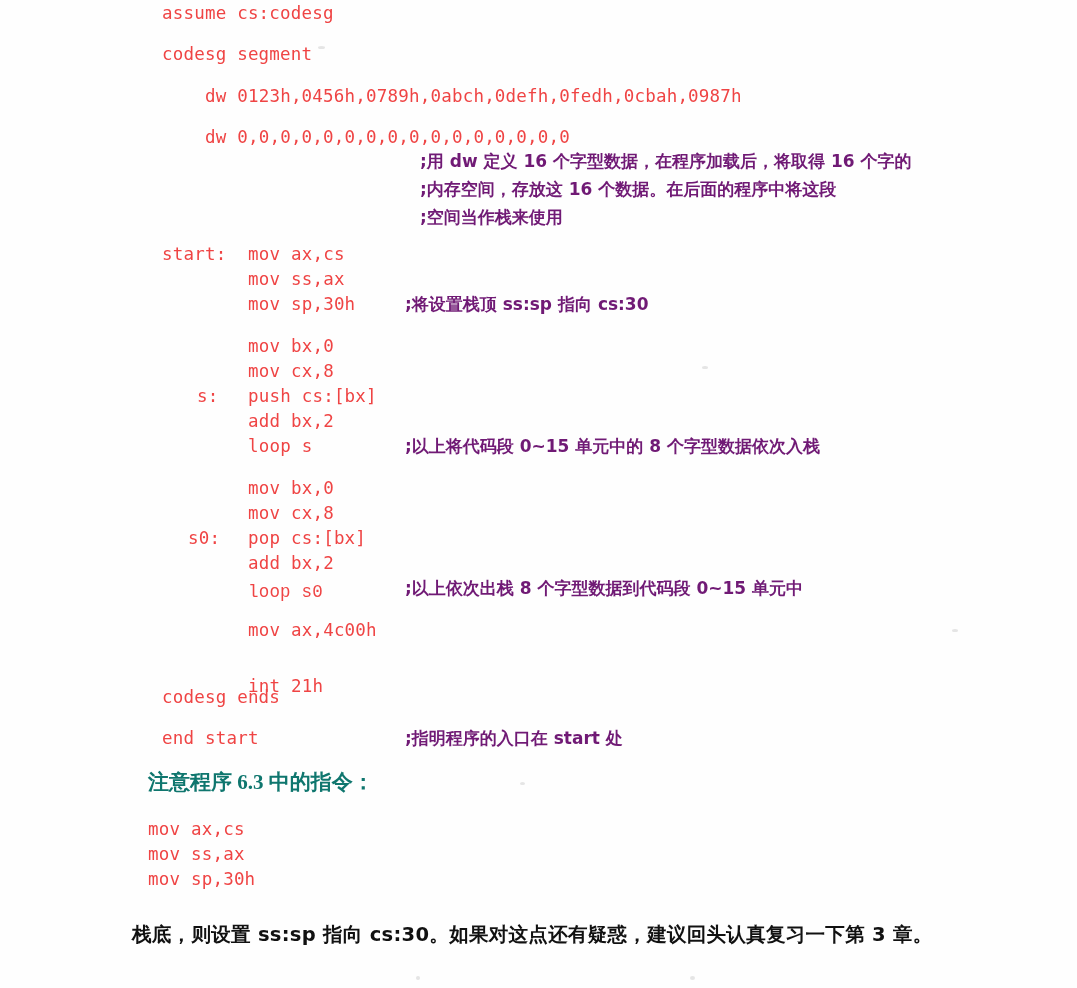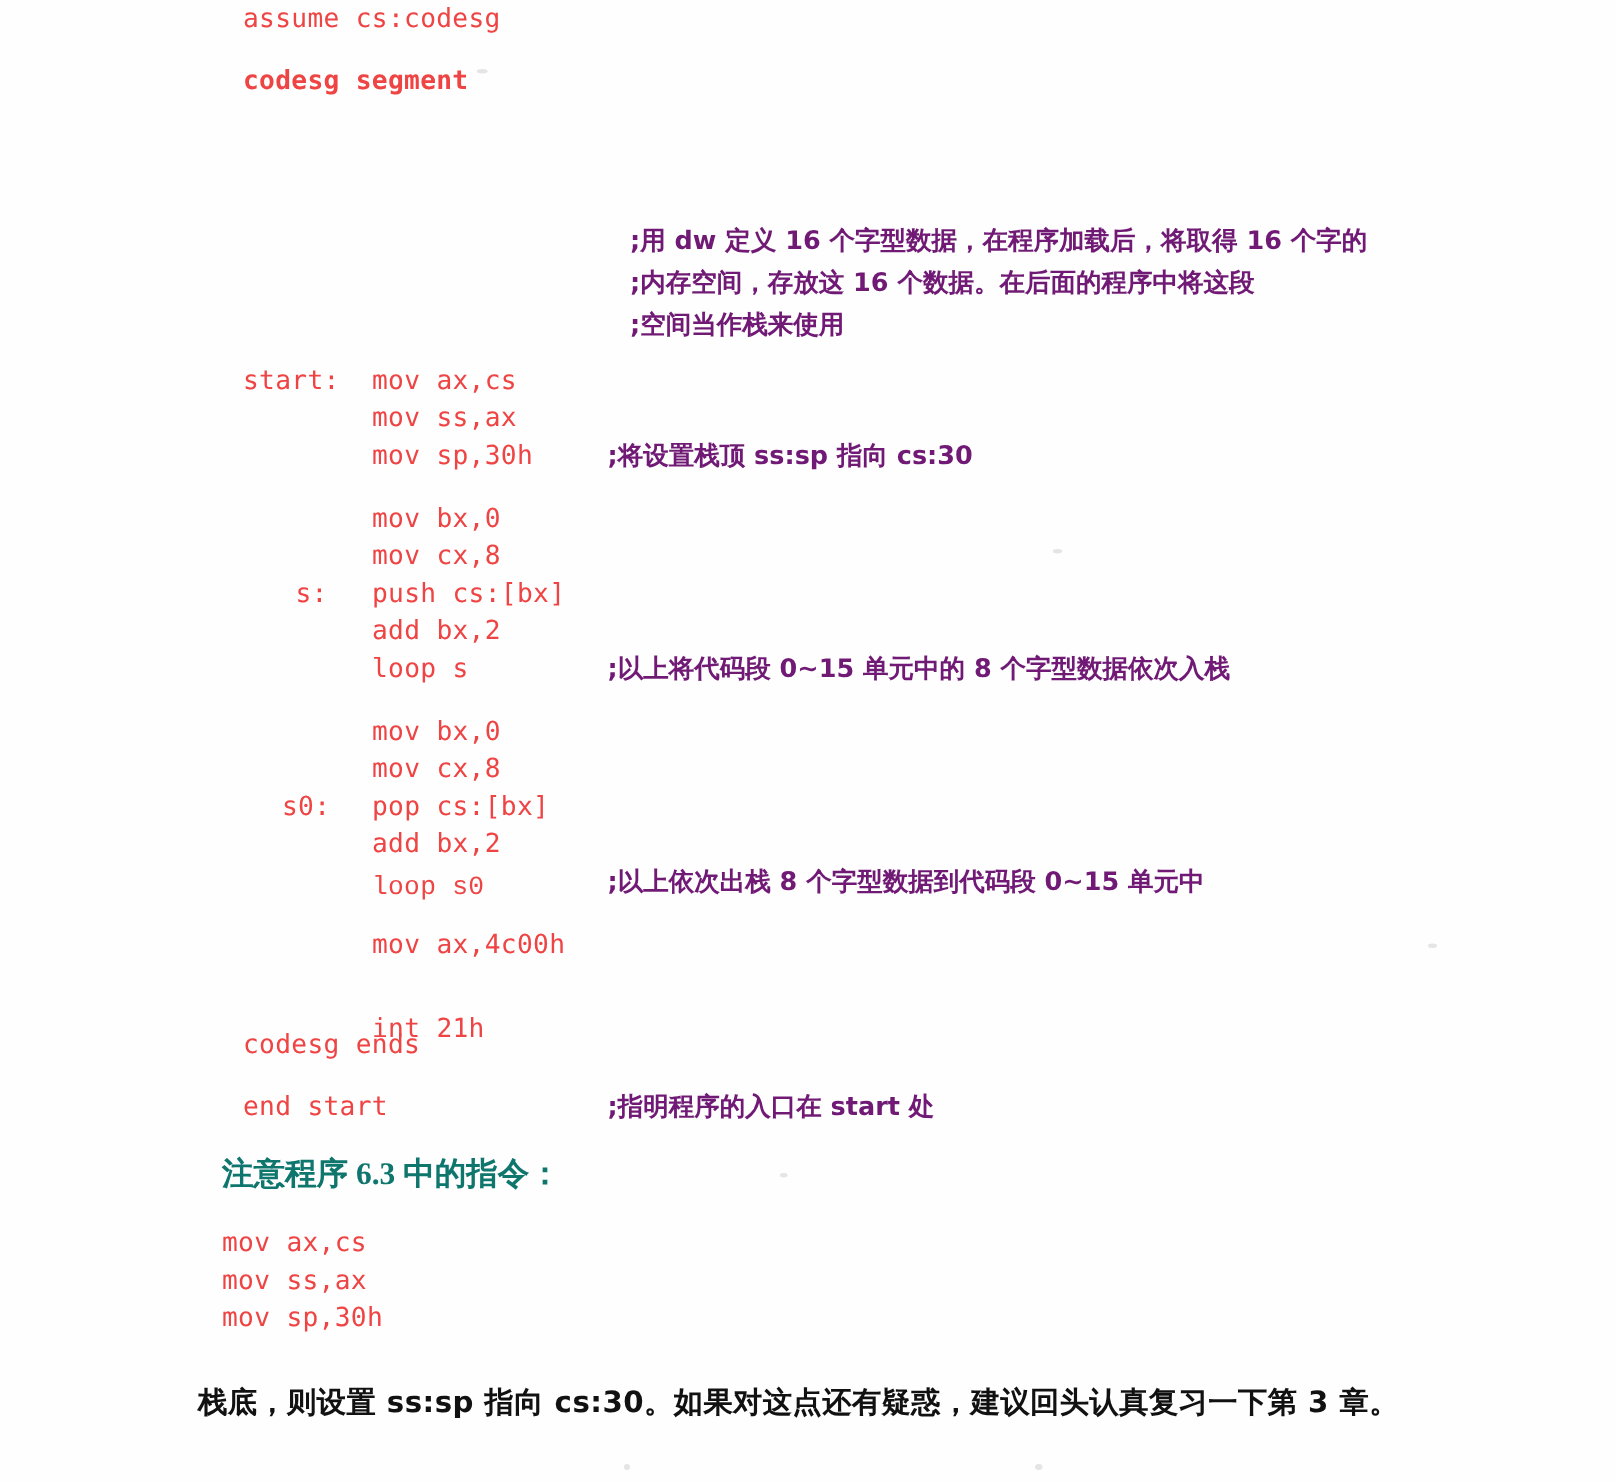--- a/index.html
+++ b/index.html
@@ -68,23 +68,25 @@
     opacity: .55;
   }
 </style>
 </head>
 <body>
 
 <div class="page">
 
   <div class="t mono" style="left:162px; top:5px;">assume cs:codesg</div>
 
-  <div class="t mono" style="left:162px; top:46px;font-weight:bold;">codesg segment</div>
+  <div class="t mono" style="left:162px; top:46px;">codesg segment</div>
 
+  <div class="t mono" style="left:205px; top:88px;">dw 0123h,0456h,0789h,0abch,0defh,0fedh,0cbah,0987h</div>
 
+  <div class="t mono" style="left:205px; top:129px;">dw 0,0,0,0,0,0,0,0,0,0,0,0,0,0,0,0</div>
 
   <div class="t cjk" style="left:420px; top:153px;">;用 dw 定义 16 个字型数据，在程序加载后，将取得 16 个字的</div>
   <div class="t cjk" style="left:420px; top:181px;">;内存空间，存放这 16 个数据。在后面的程序中将这段</div>
   <div class="t cjk" style="left:420px; top:209px;">;空间当作栈来使用</div>
 
   <div class="t mono" style="left:162px; top:246px;">start:</div>
   <div class="t mono" style="left:248px; top:246px;">mov ax,cs</div>
 
   <div class="t mono" style="left:248px; top:271px;">mov ss,ax</div>
 

